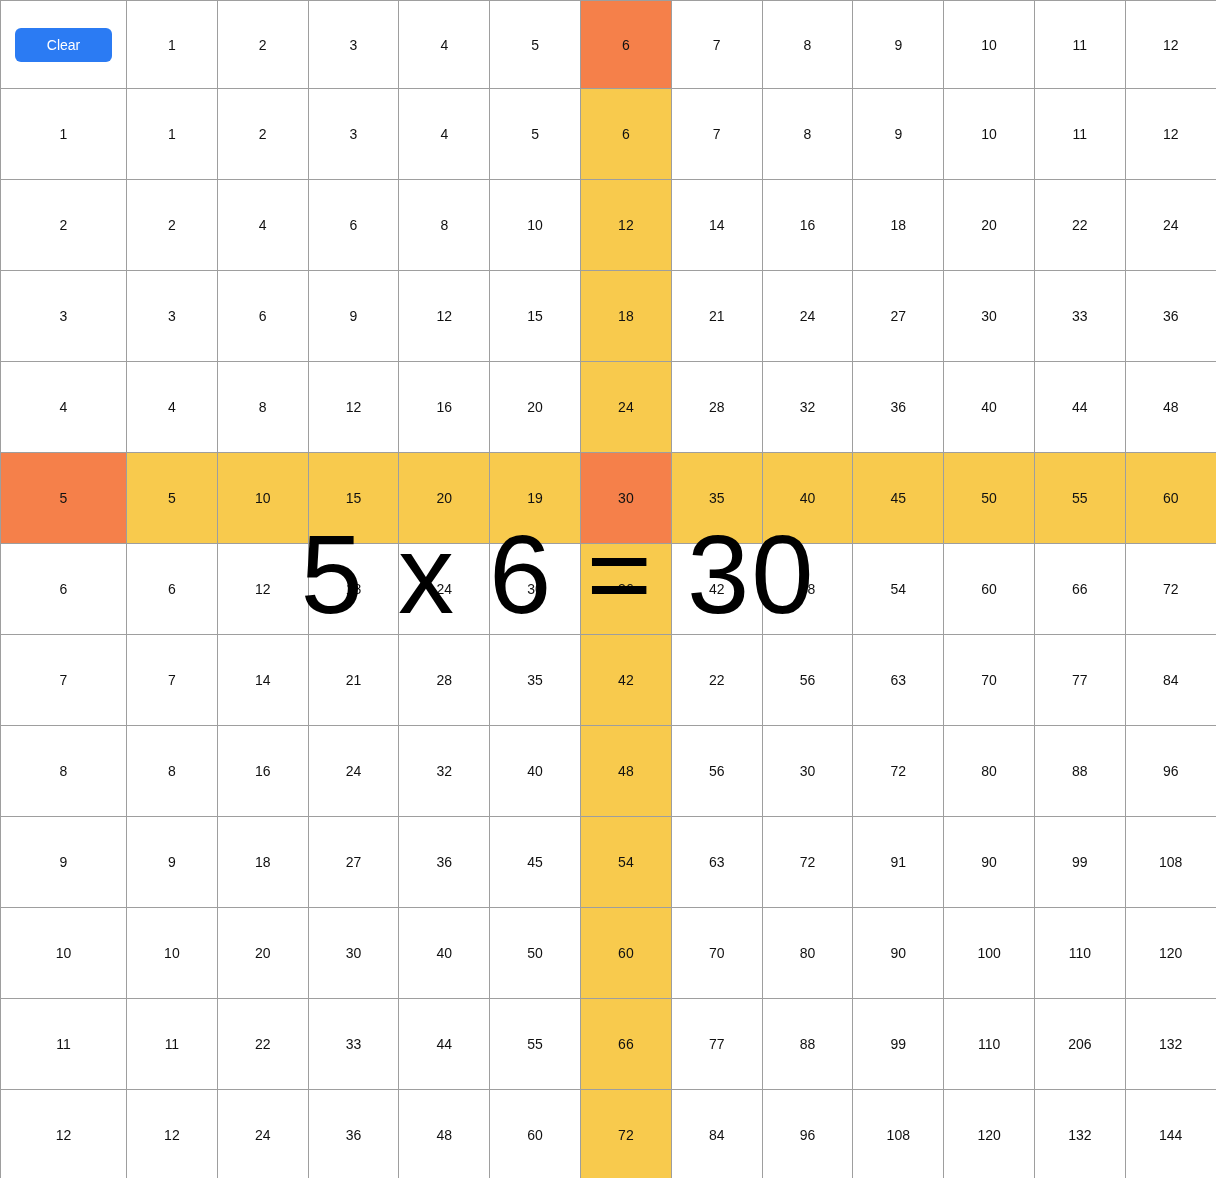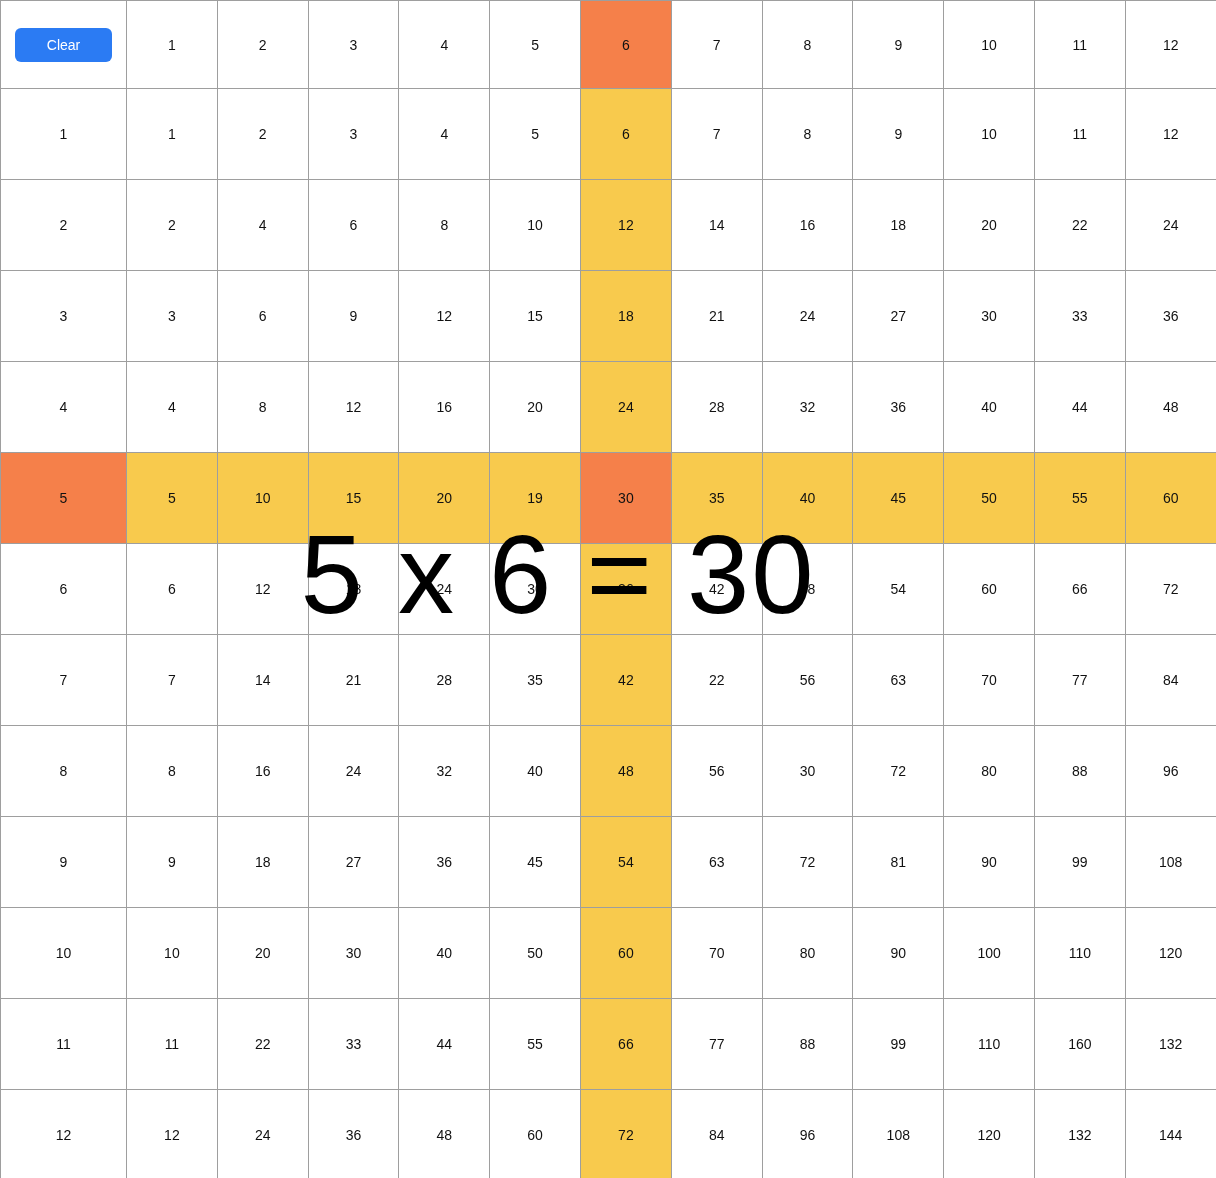--- a/index.html
+++ b/index.html
@@ -255,21 +255,21 @@
         <tr>
           <th class="hdr">9</th>
           <td>9</td>
           <td>18</td>
           <td>27</td>
           <td>36</td>
           <td>45</td>
           <td class="hl-soft">54</td>
           <td>63</td>
           <td>72</td>
-          <td>81</td>
+          <td>91</td>
           <td>90</td>
           <td>99</td>
           <td>108</td>
         </tr>
         <tr>
           <th class="hdr">10</th>
           <td>10</td>
           <td>20</td>
           <td>30</td>
           <td>40</td>
@@ -287,21 +287,21 @@
           <td>11</td>
           <td>22</td>
           <td>33</td>
           <td>44</td>
           <td>55</td>
           <td class="hl-soft">66</td>
           <td>77</td>
           <td>88</td>
           <td>99</td>
           <td>110</td>
-          <td>160</td>
+          <td>206</td>
           <td>132</td>
         </tr>
         <tr>
           <th class="hdr">12</th>
           <td>12</td>
           <td>24</td>
           <td>36</td>
           <td>48</td>
           <td>60</td>
           <td class="hl-soft">72</td>

